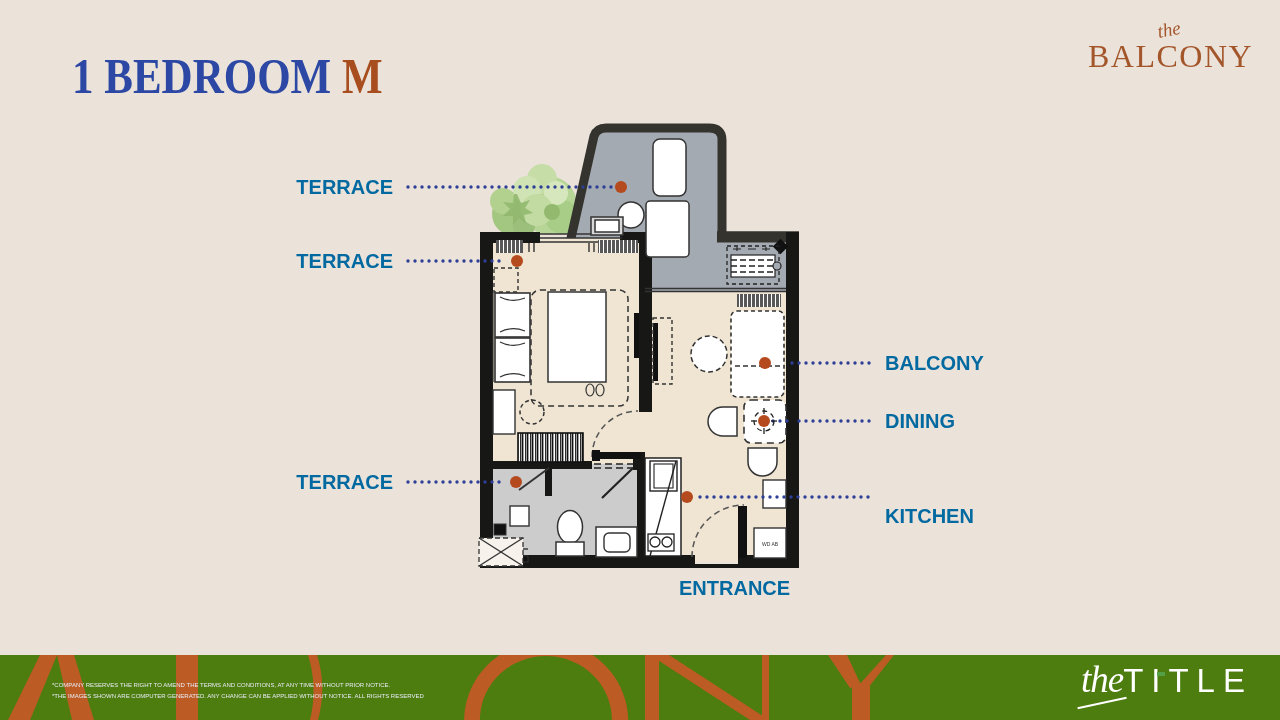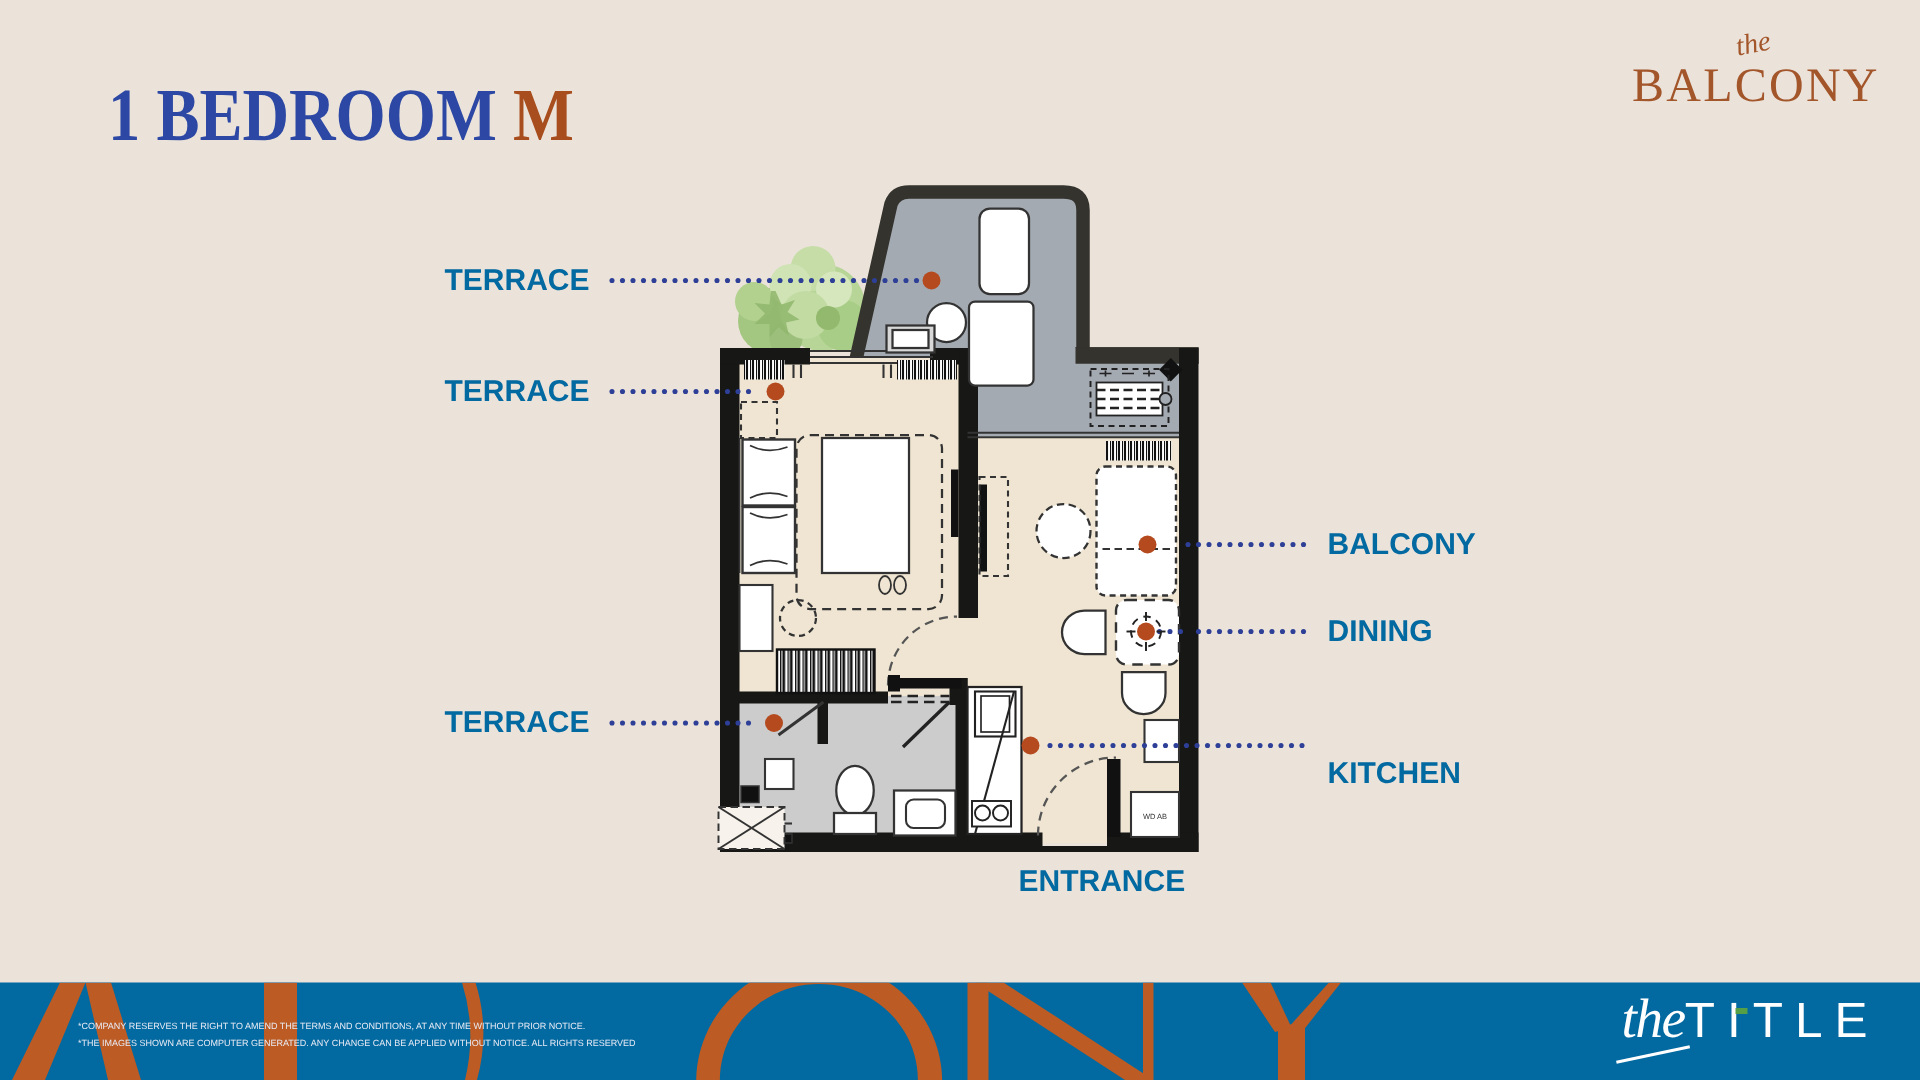--- a/index.html
+++ b/index.html
@@ -8,21 +8,21 @@
   .abs{position:absolute;}
   .title{left:72px;top:47px;font-family:"Liberation Serif",serif;font-weight:bold;
          font-size:50px;color:#2c48a4;letter-spacing:0px;transform:scaleX(0.86);transform-origin:left top;}
   .title .m{color:#a84d1d;}
   .lbl{font-weight:bold;font-size:20px;color:#0369a1;letter-spacing:0px;line-height:20px;}
   .lbl.r{text-align:right;}
   .logo{left:1075px;top:19px;width:168px;text-align:center;color:#a4562b;}
   .logo .the{font-family:"Liberation Serif",serif;font-style:italic;font-size:19px;
              display:block;margin-bottom:-3px;margin-left:20px;transform:rotate(-11deg);}
   .logo .balcony{font-family:"Liberation Serif",serif;font-size:32px;letter-spacing:1.5px;margin-left:13px;}
-  .footer{left:0;top:655px;width:1280px;height:65px;background:#0369a1;overflow:hidden;}
+  .footer{left:0;top:655px;width:1280px;height:65px;background:#4d7c0f;overflow:hidden;}
   .disc{position:absolute;left:52px;top:25px;color:#e8ebf5;font-size:6px;letter-spacing:0px;line-height:10.5px;}
   .titlelogo{position:absolute;right:27px;top:3px;color:#fff;}
   .titlelogo .the{font-family:"Liberation Serif",serif;font-style:italic;font-size:37px;letter-spacing:-1px;}
   .titlelogo .t{font-size:33px;letter-spacing:8px;font-weight:normal;}
 </style>
 </head>
 <body>
 
 <svg class="abs" style="left:0;top:0" width="1280" height="720" viewBox="0 0 1280 720">
 

